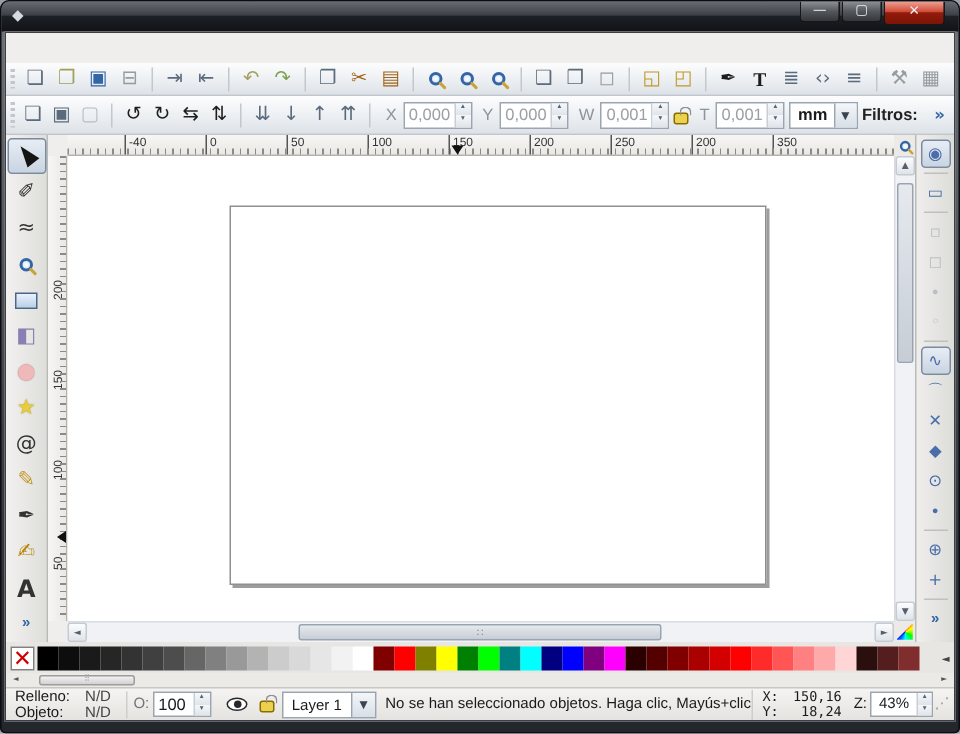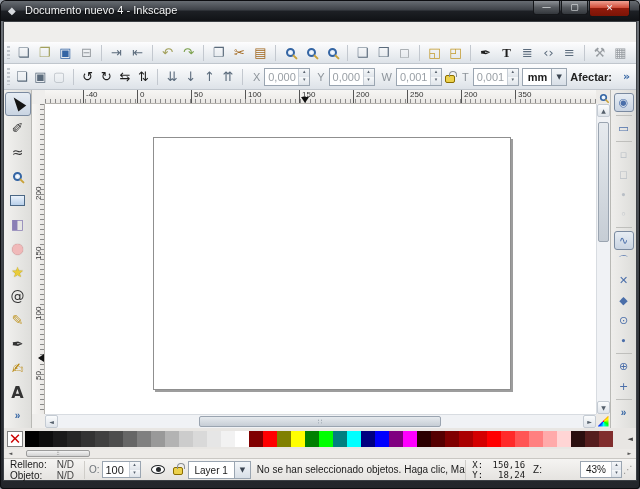--- a/index.html
+++ b/index.html
@@ -171,33 +171,32 @@
   .layercombo .cval{padding:3px 6px 0 6px;font-size:10px;font-weight:normal;white-space:nowrap;}
   .layercombo .cbtn{width:16px;text-align:center;font-size:7px;line-height:16px;color:#3a4450;
        background:linear-gradient(#f3f6f9,#d8dfe7);border-left:1px solid #9aa5b1;
        font-family:"DejaVu Sans",sans-serif;}
   .sb-msg{flex:1;margin-left:6px;white-space:nowrap;overflow:hidden;color:#1a1a1a;}
   .xy-block{flex:none;border-left:1px solid #cfcdc9;padding:0 4px 0 6px;
        font-family:"DejaVu Sans Mono",monospace;font-size:9px;line-height:10px;
        display:grid;grid-template-columns:auto auto;column-gap:4px;}
   .xy-block .num{text-align:right;min-width:38px;}
   .z-label{color:#1a1a1a;margin:0 2px 0 4px;}
-  .zoombox{display:flex;height:17px;border:1px solid #9aa5b1;background:#fff;flex:none;margin-left:36px;}
+  .zoombox{display:flex;height:17px;border:1px solid #9aa5b1;background:#fff;flex:none;}
   .zoombox .val{width:30px;text-align:center;font-size:10px;padding-top:2px;}
   .grip{flex:none;width:12px;text-align:right;color:#9a9a96;font-size:10px;
        font-family:"DejaVu Sans",sans-serif;padding-right:1px;}
 </style>
 </head>
 <body>
 
 <div id="win">
 
   <div class="titlebar">
     <span class="app-ico">◆</span>
-    <span class="title-text">Documento nuevo 4 - Inkscape</span>
     <div class="winbtns">
       <div class="wbtn">—</div>
       <div class="wbtn">▢</div>
       <div class="wbtn close">✕</div>
     </div>
   </div>
 
   <div class="client">
 
 
@@ -289,21 +288,21 @@
         <span class="val">0,001</span>
         <span class="arr">
             <span>▴</span>
             <span>▾</span>
           </span>
       </span>
       <span class="combo">
         <span class="cval">mm</span>
         <span class="cbtn">▼</span>
       </span>
-      <span class="affect">Afectar:</span>
+      <span class="affect">Filtros:</span>
       <span class="chev">»</span>
     </div>
 
     <div class="main">
 
       <div class="toolbox">
         <span class="tool sel">
             <span class="cursorti"></span>
           </span>
         <span class="tool c-dark">✐</span>

